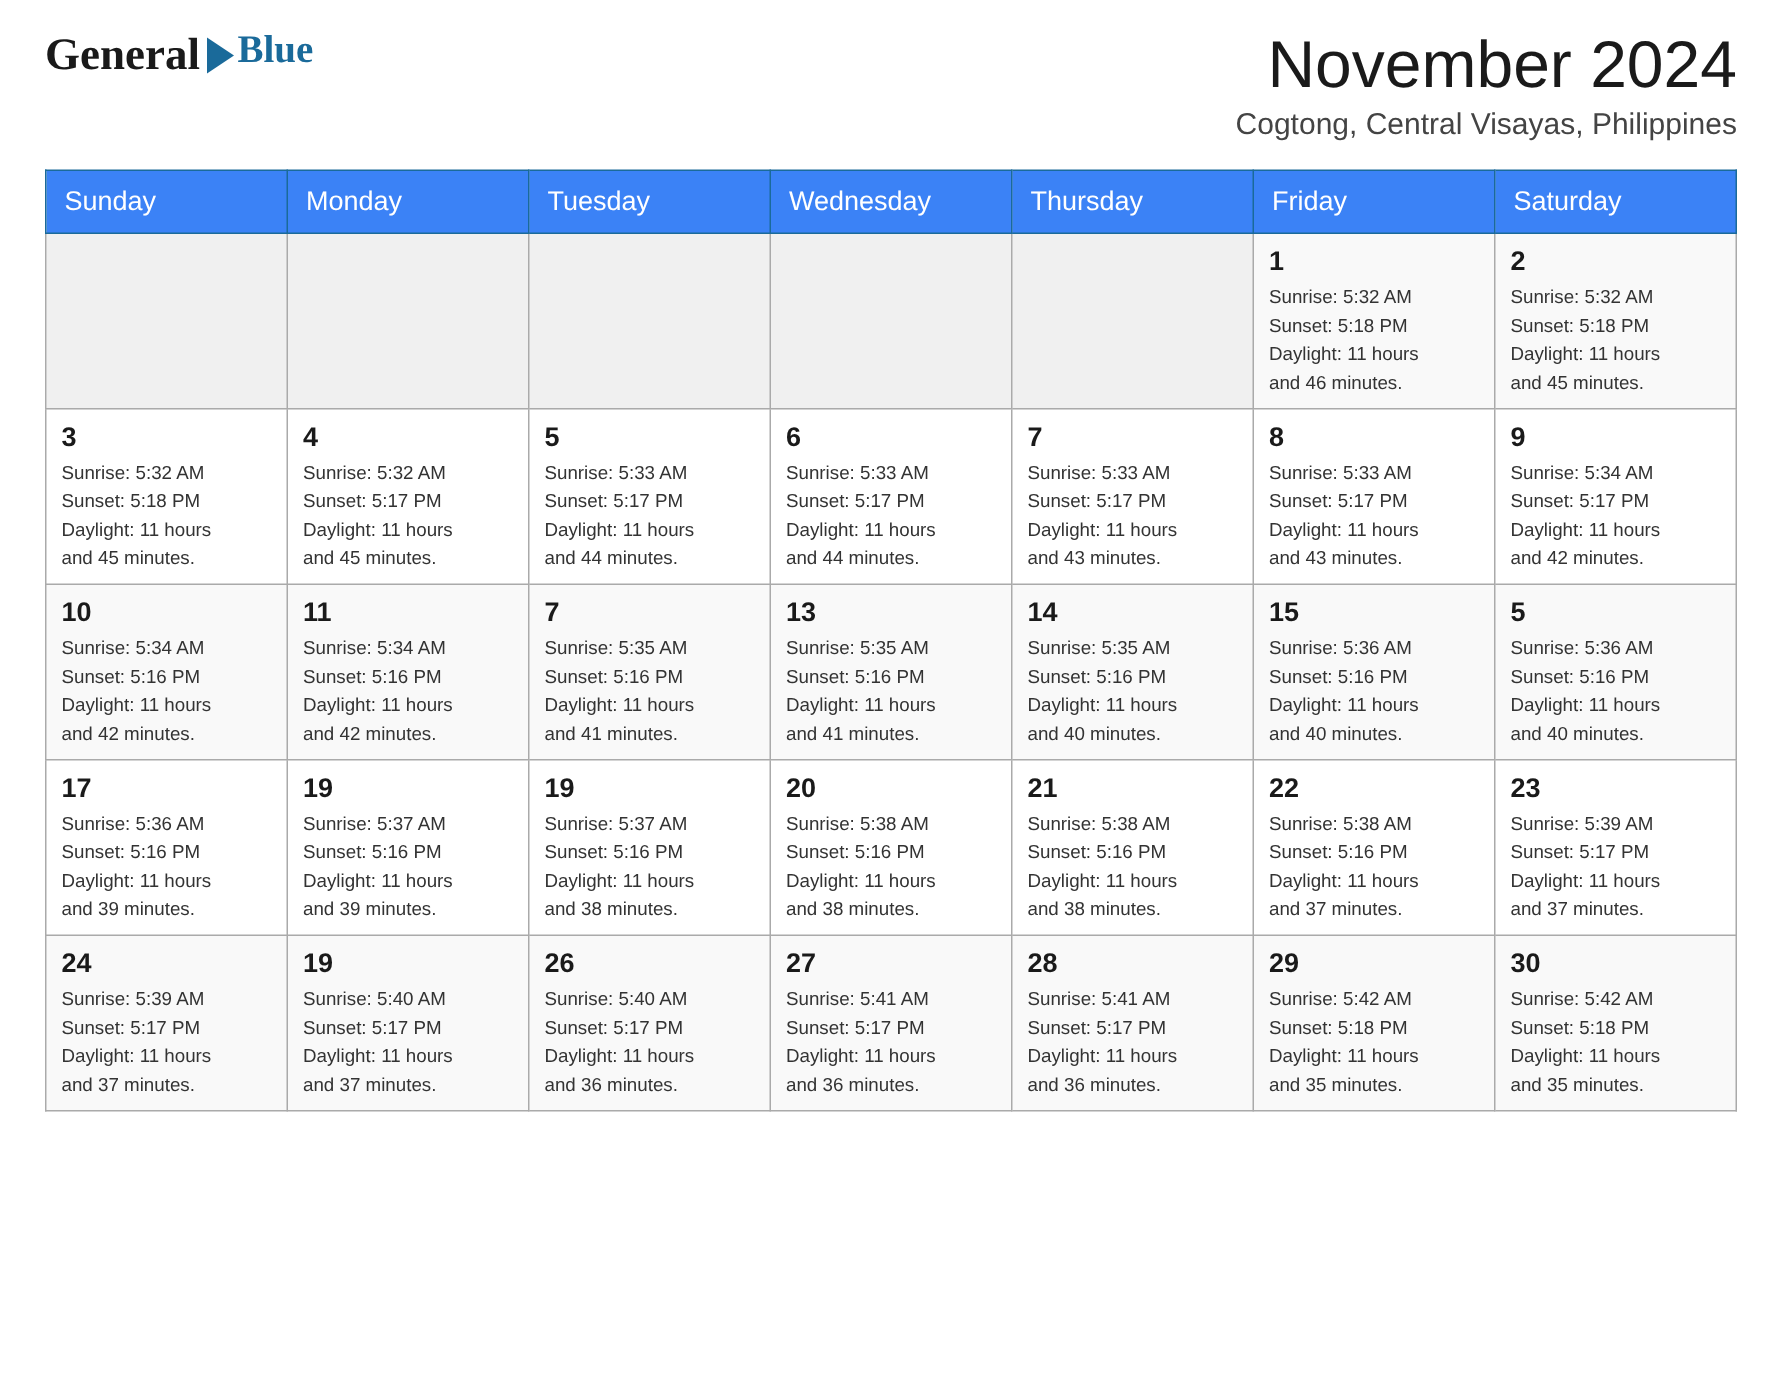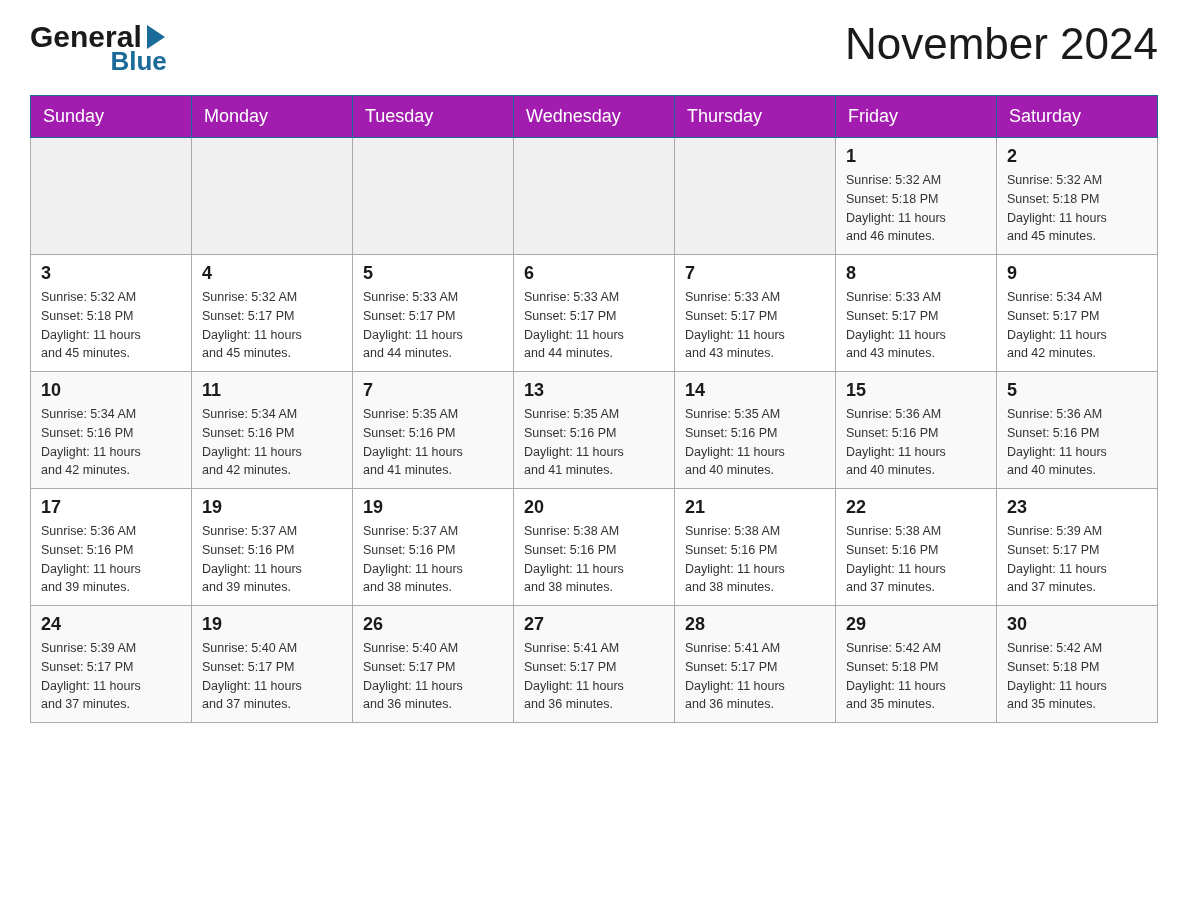--- a/index.html
+++ b/index.html
@@ -11,43 +11,44 @@
       padding: 20px 30px;
     }
     .header {
       display: flex;
       align-items: flex-start;
       justify-content: space-between;
       margin-bottom: 18px;
     }
     .logo {
       display: flex;
-      flex-direction: column;
-      align-items: flex-end;
+      flex-direction: row;
+      align-items: center;
+      font-family: Liberation Serif, serif;
     }
     .title-section {
       text-align: right;
     }
     .main-title {
       font-size: 44px;
       font-weight: normal;
       color: #1a1a1a;
       line-height: 1.1;
     }
     .subtitle {
       font-size: 20px;
       color: #444;
       margin-top: 4px;
     }
     .calendar {
       width: 100%;
       border-collapse: collapse;
     }
     .calendar th {
-      background-color: #a21caf;
+      background-color: #3b82f6;
       color: #fff;
       font-size: 18px;
       font-weight: normal;
       padding: 10px 12px;
       text-align: left;
       border: 1px solid #1a6a9a;
     }
     .calendar td {
       border: 1px solid #aaa;
       vertical-align: top;
@@ -112,20 +113,21 @@
 <div class="header">
   <div class="logo">
     <div class="logo-wrapper">
       <span class="logo-text-general">General</span>
       <span class="logo-triangle"></span>
     </div>
     <div class="logo-row2">Blue</div>
   </div>
   <div class="title-section">
     <div class="main-title">November 2024</div>
+    <div class="subtitle">Cogtong, Central Visayas, Philippines</div>
   </div>
 </div>
 
 <table class="calendar">
   <thead>
     <tr>
     <th>Sunday</th>
         <th>Monday</th>
         <th>Tuesday</th>
         <th>Wednesday</th>

